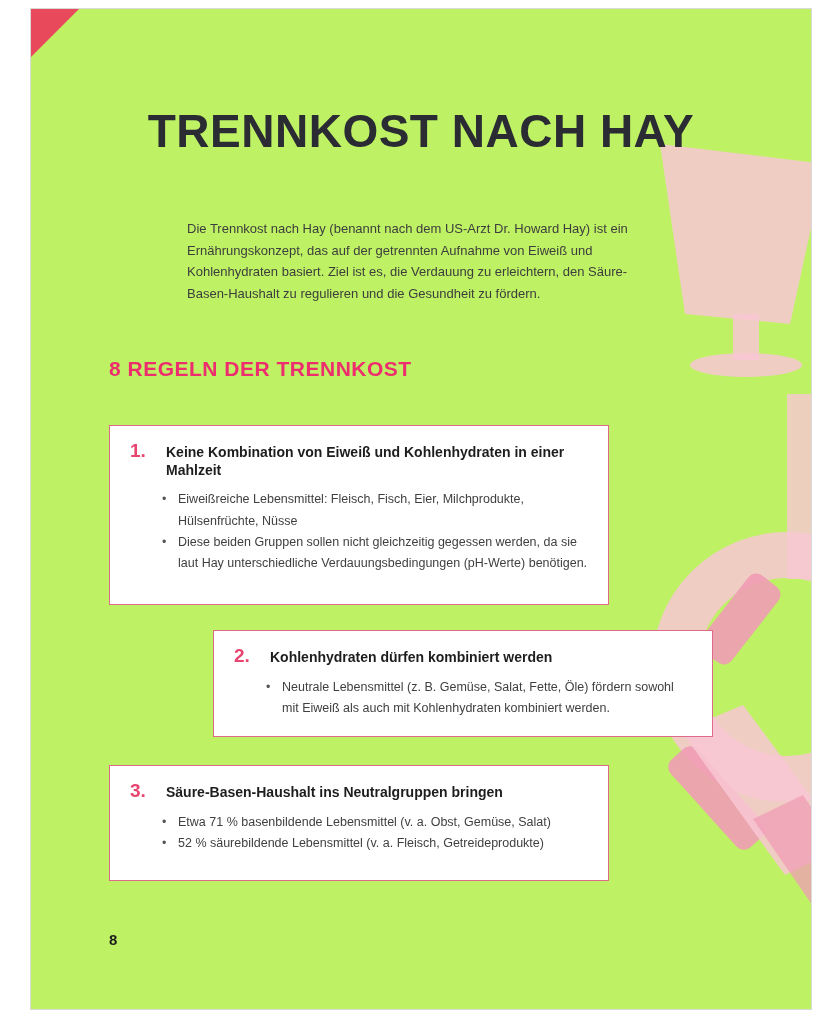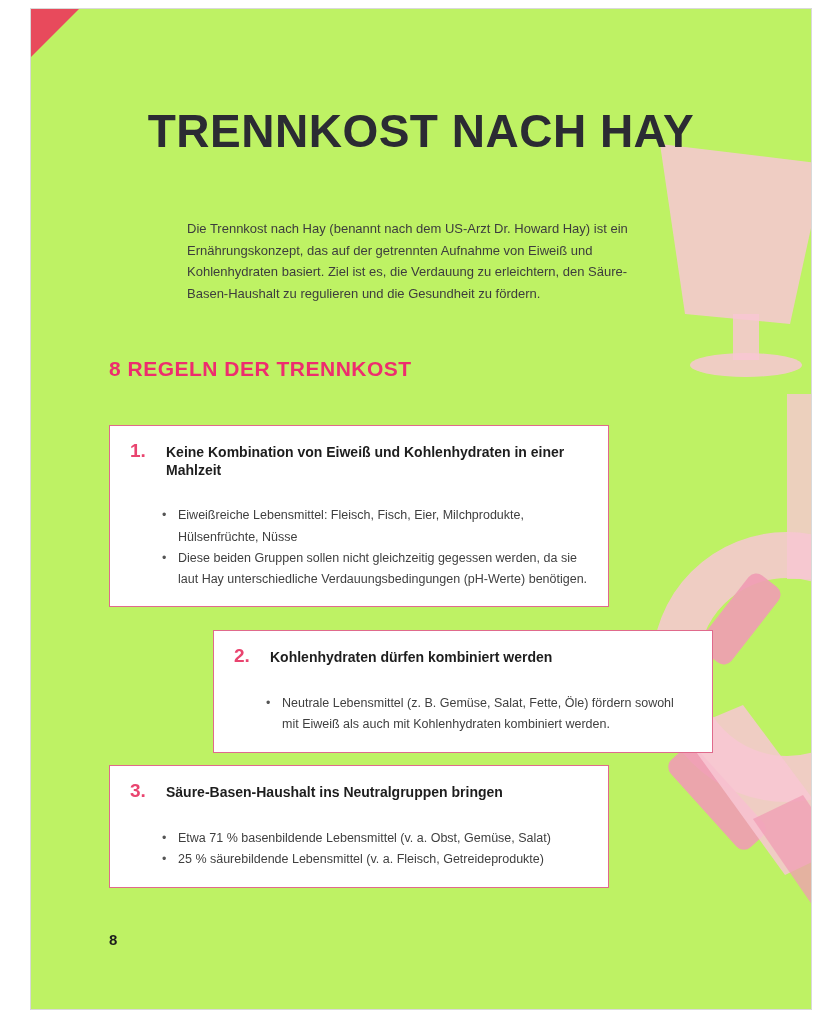--- a/index.html
+++ b/index.html
@@ -27,21 +27,21 @@
   .rule-box{position:absolute;width:500px;background:#ffffff;border:1.5px solid #e06a8c;
     padding:14px 20px 16px 20px;box-sizing:border-box;}
   .rule-1{left:78px;top:416px;min-height:180px;}
   .rule-2{left:182px;top:621px;min-height:100px;}
   .rule-3{left:78px;top:756px;min-height:116px;}
 
   .rule-head{display:flex;align-items:baseline;}
   .rule-number{color:#e9446f;font-weight:800;font-size:19px;min-width:22px;margin-right:14px;}
   .rule-title{font-weight:700;font-size:14px;color:#1d1d1d;line-height:1.3;}
 
-  .rule-bullets{list-style:none;margin:26px 0 0 30px;padding:0;}
+  .rule-bullets{list-style:none;margin:10px 0 0 30px;padding:0;}
   .rule-bullets li{position:relative;padding-left:18px;max-width:420px;
     font-size:12.5px;line-height:1.7;color:#3f3f3f;}
   .rule-bullets li::before{content:"\2022";position:absolute;left:2px;top:0;color:#555;}
 
   .page-number{position:absolute;left:78px;top:922px;font-size:15px;font-weight:700;color:#1c1c1c;}
 </style>
 </head>
 <body>
 
 <div class="canvas">
@@ -95,21 +95,21 @@
         </ul>
       </div>
 
       <div class="rule-box rule-3">
         <div class="rule-head">
           <span class="rule-number">3.</span>
           <span class="rule-title">Säure-Basen-Haushalt ins Neutralgruppen bringen</span>
         </div>
         <ul class="rule-bullets">
           <li>Etwa 71 % basenbildende Lebensmittel (v. a. Obst, Gemüse, Salat)</li>
-          <li>25 % säurebildende Lebensmittel (v. a. Fleisch, Getreideprodukte)</li>
+          <li>52 % säurebildende Lebensmittel (v. a. Fleisch, Getreideprodukte)</li>
         </ul>
       </div>
 
       <div class="page-number">8</div>
 
     </div>
   </div>
 </div>
 
 </body></html>

